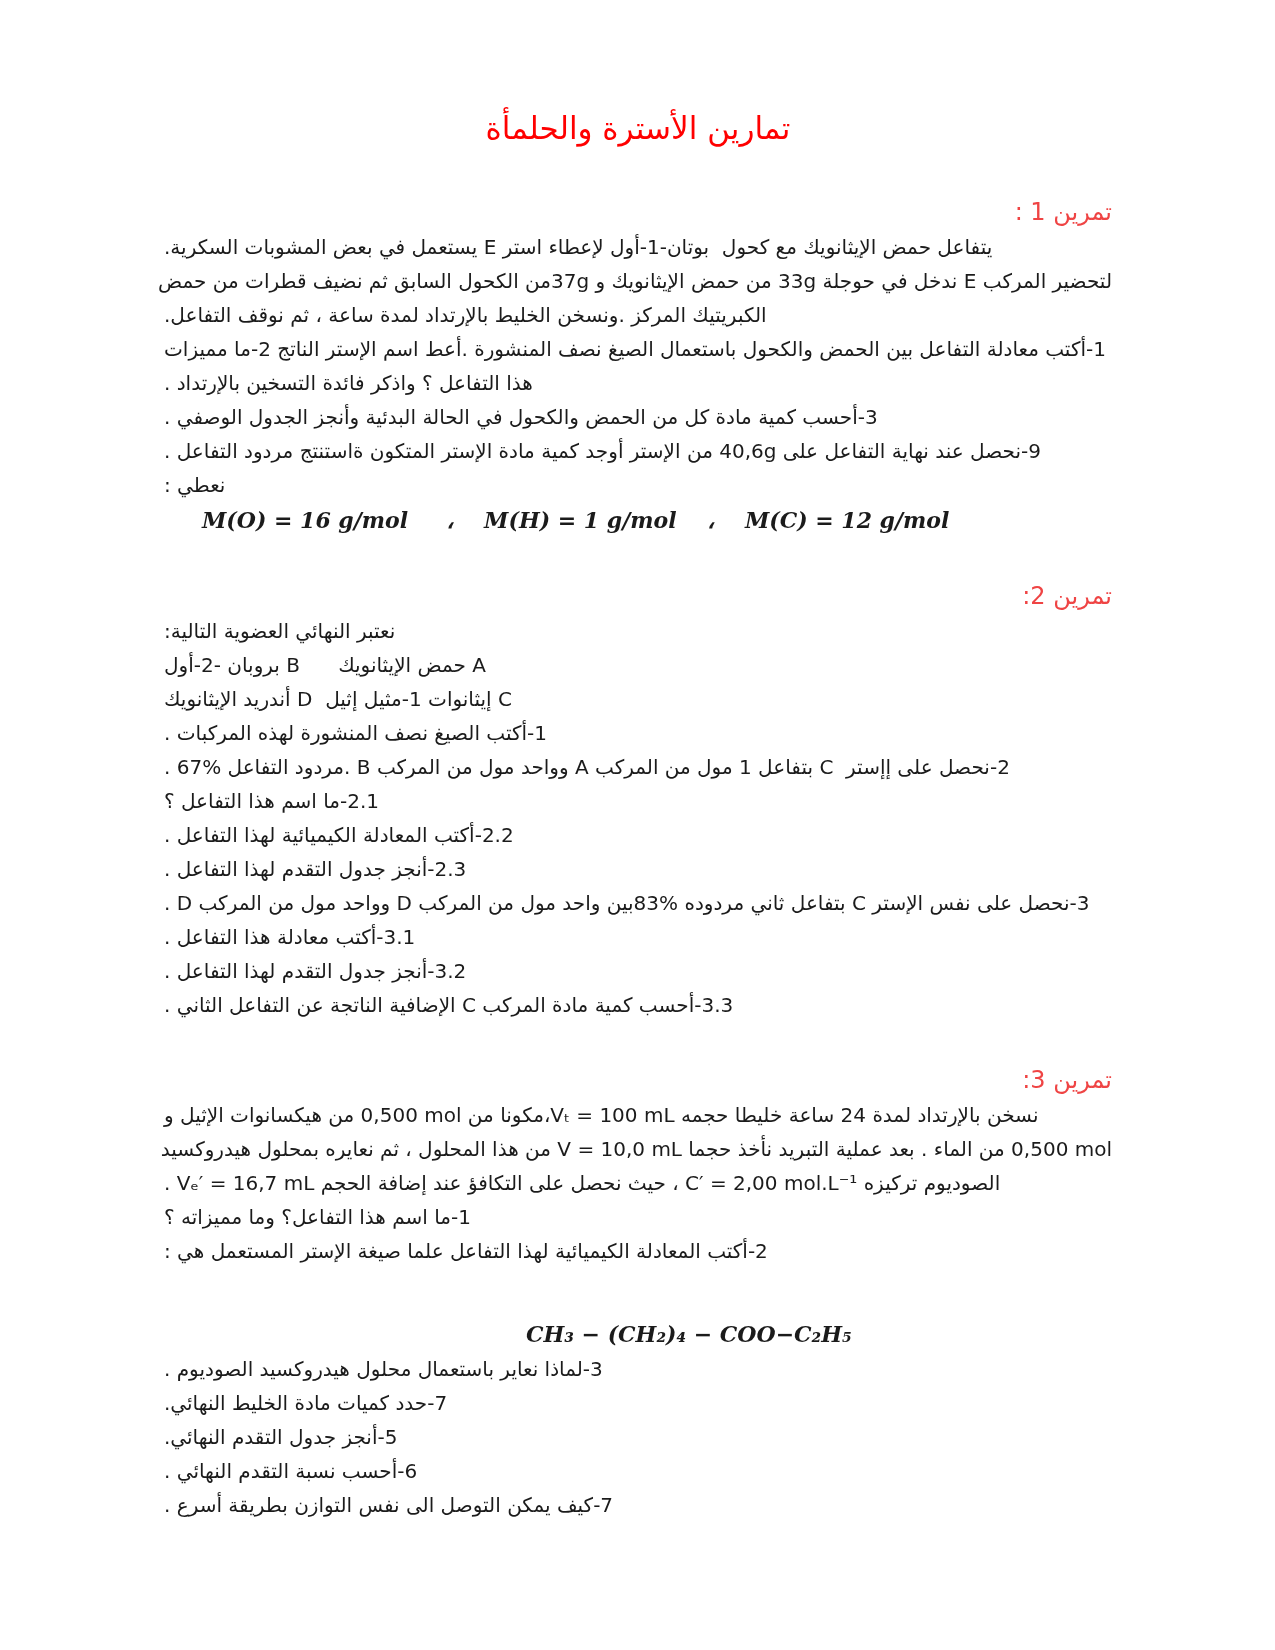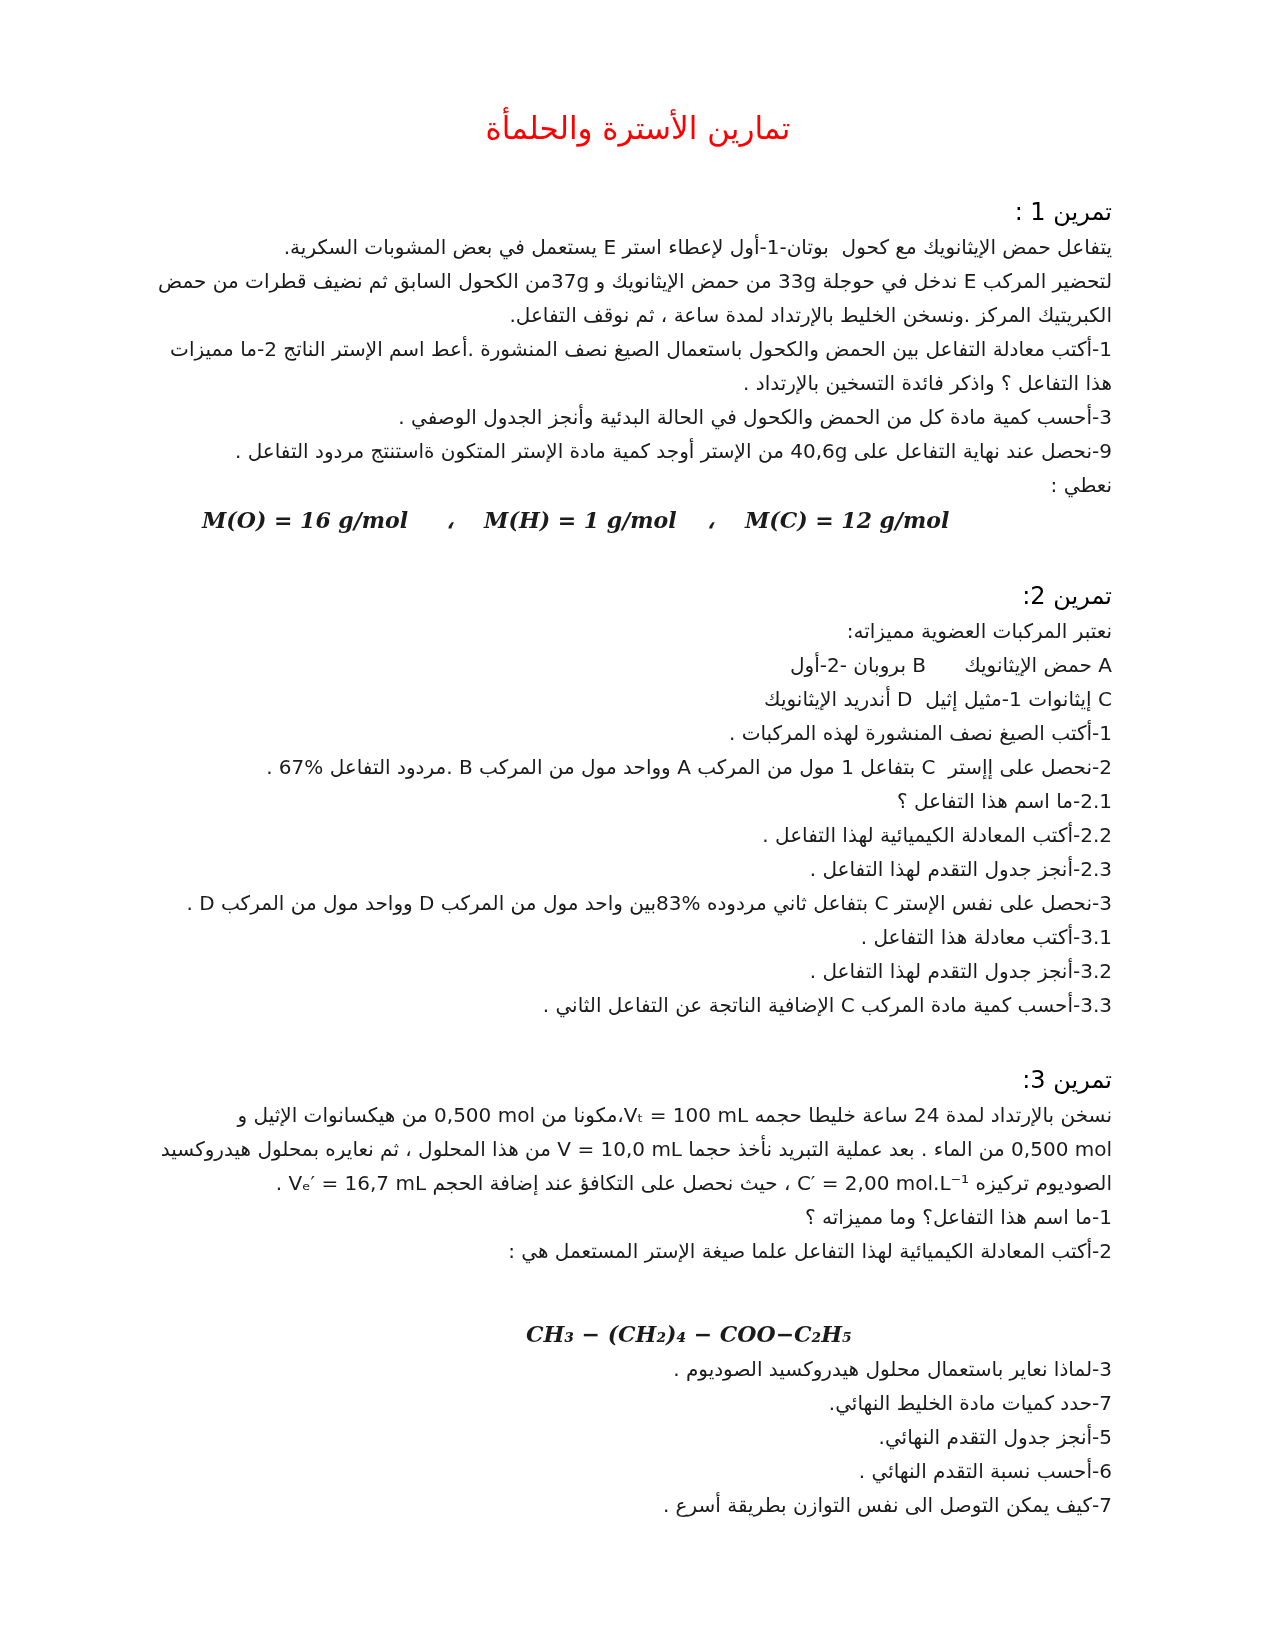--- a/index.html
+++ b/index.html
@@ -30,26 +30,26 @@
   }
   .section {
     margin-top: 40px;
   }
   .heading {
     margin: 0;
     font-size: 24px;
     font-weight: normal;
     line-height: 36px;
     text-align: right;
-    color: #000000;
+    color: #ef4444;
   }
   .line {
     font-size: 20px;
     line-height: 34px;
-    text-align: right;
+    text-align: left;
     white-space: pre;
     direction: rtl;
   }
   .math {
     direction: ltr;
     font-family: "DejaVu Serif", "DejaVu Sans", serif;
     font-style: italic;
     font-weight: bold;
     font-size: 22px;
     white-space: pre;
@@ -80,21 +80,21 @@
     <div class="line">1-أكتب معادلة التفاعل بين الحمض والكحول باستعمال الصيغ نصف المنشورة .أعط اسم الإستر الناتج 2-ما مميزات</div>
     <div class="line">هذا التفاعل ؟ واذكر فائدة التسخين بالإرتداد .</div>
     <div class="line">3-أحسب كمية مادة كل من الحمض والكحول في الحالة البدئية وأنجز الجدول الوصفي .</div>
     <div class="line">9-نحصل عند نهاية التفاعل على 40,6g من الإستر أوجد كمية مادة الإستر المتكون ةاستنتج مردود التفاعل .</div>
     <div class="line">نعطي :</div>
     <div class="line math math-right" dir="ltr">M(O) = 16 g/mol     ،    M(H) = 1 g/mol    ،    M(C) = 12 g/mol</div>
   </section>
 
   <section class="section">
     <h2 class="heading">تمرين 2:</h2>
-    <div class="line">نعتبر المركبات العضوية مميزاته:</div>
+    <div class="line">نعتبر النهائي العضوية التالية:</div>
     <div class="line">A حمض الإيثانويك      B بروبان -2-أول</div>
     <div class="line">C إيثانوات 1-مثيل إثيل  D أندريد الإيثانويك</div>
     <div class="line">1-أكتب الصيغ نصف المنشورة لهذه المركبات .</div>
     <div class="line">2-نحصل على إإستر  C بتفاعل 1 مول من المركب A وواحد مول من المركب B .مردود التفاعل ⁦67%⁩ .</div>
     <div class="line">2.1-ما اسم هذا التفاعل ؟</div>
     <div class="line">2.2-أكتب المعادلة الكيميائية لهذا التفاعل .</div>
     <div class="line">2.3-أنجز جدول التقدم لهذا التفاعل .</div>
     <div class="line">3-نحصل على نفس الإستر C بتفاعل ثاني مردوده ⁦83%⁩بين واحد مول من المركب D وواحد مول من المركب D .</div>
     <div class="line">3.1-أكتب معادلة هذا التفاعل .</div>
     <div class="line">3.2-أنجز جدول التقدم لهذا التفاعل .</div>

